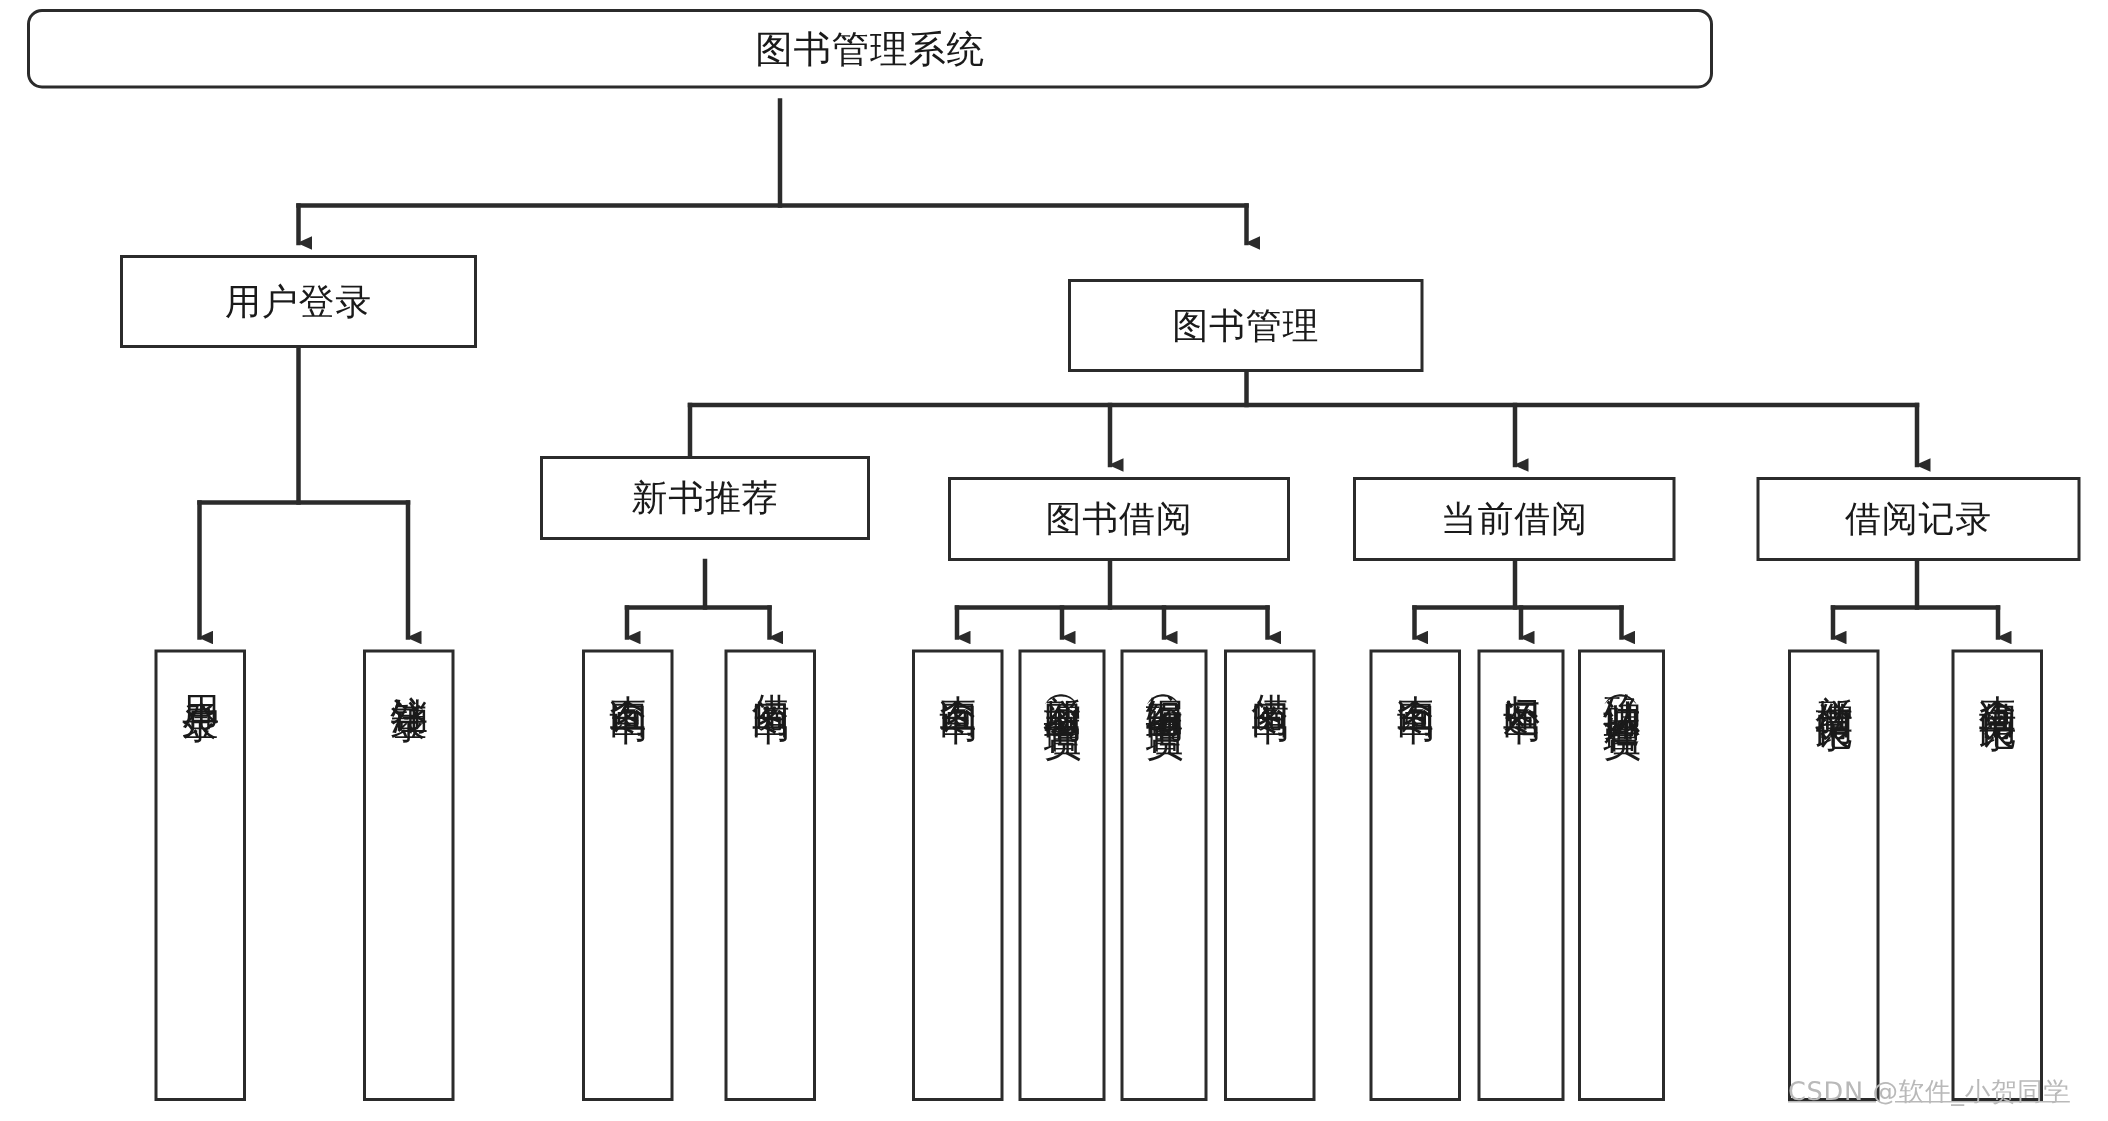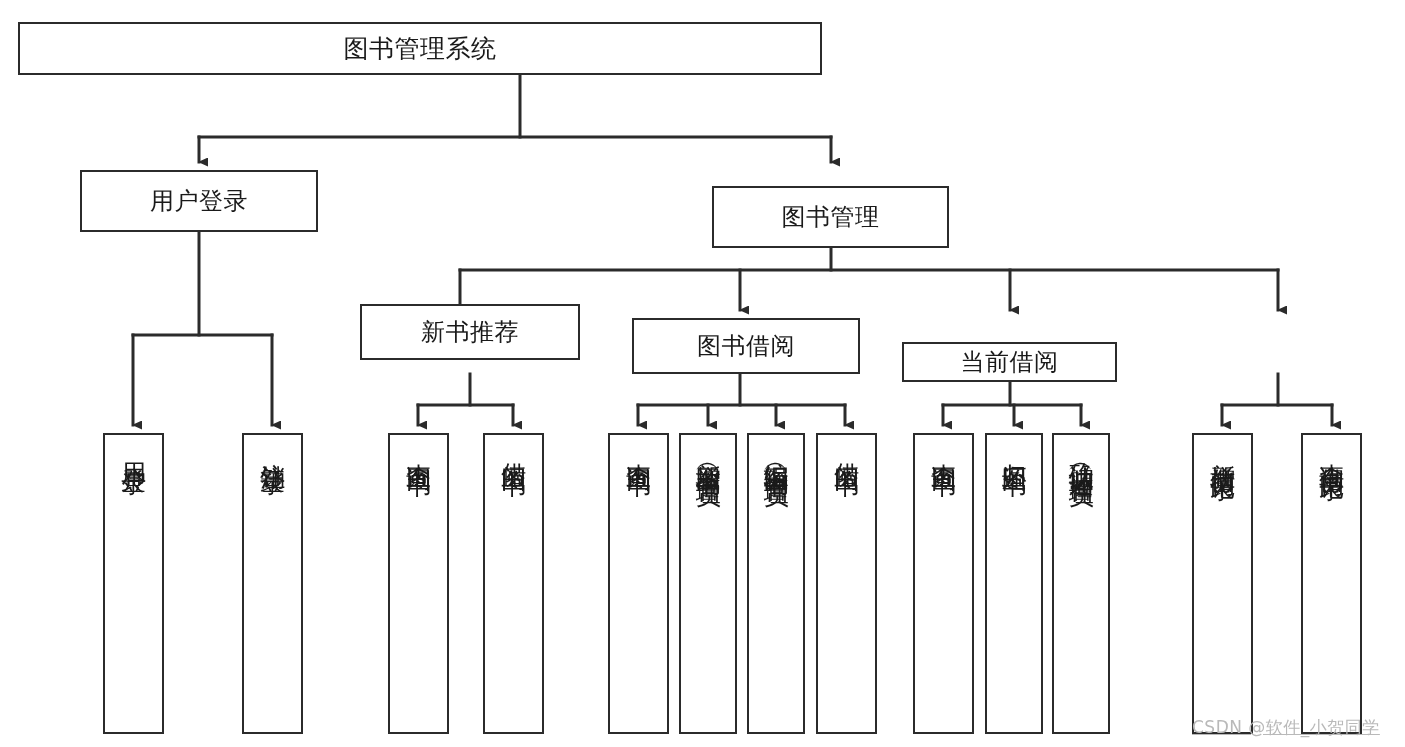--- a/index.html
+++ b/index.html
@@ -127,39 +127,42 @@
       <path d="M1014,405 L1014,425" marker-end="url(#arrowhead)"></path>
       <path d="M1081,405 L1081,425" marker-end="url(#arrowhead)"></path>
 
       <path d="M1278,374 L1278,405"></path>
       <path d="M1222,405 L1332,405"></path>
       <path d="M1222,405 L1222,425" marker-end="url(#arrowhead)"></path>
       <path d="M1332,405 L1332,425" marker-end="url(#arrowhead)"></path>
     </g>
   </svg>
 
-  <div class="node horiz root" style="left:18px; top:22px; width:804px; height:53px;">
+  <div class="node horiz root" style="left:18px; top:6px; width:1124px; height:53px;border-radius:10px;">
     <span class="node-label">图书管理系统</span>
   </div>
 
   <div class="node horiz" style="left:80px; top:170px; width:238px; height:62px;">
     <span class="node-label">用户登录</span>
   </div>
   <div class="node horiz" style="left:712px; top:186px; width:237px; height:62px;">
     <span class="node-label">图书管理</span>
   </div>
 
   <div class="node horiz" style="left:360px; top:304px; width:220px; height:56px;">
     <span class="node-label">新书推荐</span>
   </div>
   <div class="node horiz" style="left:632px; top:318px; width:228px; height:56px;">
     <span class="node-label">图书借阅</span>
   </div>
-  <div class="node horiz" style="left:902px; top:318px; width:215px; height:40px;margin-top:24px;">
+  <div class="node horiz" style="left:902px; top:318px; width:215px; height:56px;">
     <span class="node-label">当前借阅</span>
+  </div>
+  <div class="node horiz" style="left:1171px; top:318px; width:216px; height:56px;">
+    <span class="node-label">借阅记录</span>
   </div>
 
   <div class="node vert" style="left:103px; top:433px; width:61px; height:301px;">
     <span class="node-label">用户登录</span>
   </div>
   <div class="node vert" style="left:242px; top:433px; width:61px; height:301px;">
     <span class="node-label">注销登录</span>
   </div>
 
   <div class="node vert" style="left:388px; top:433px; width:61px; height:301px;">

